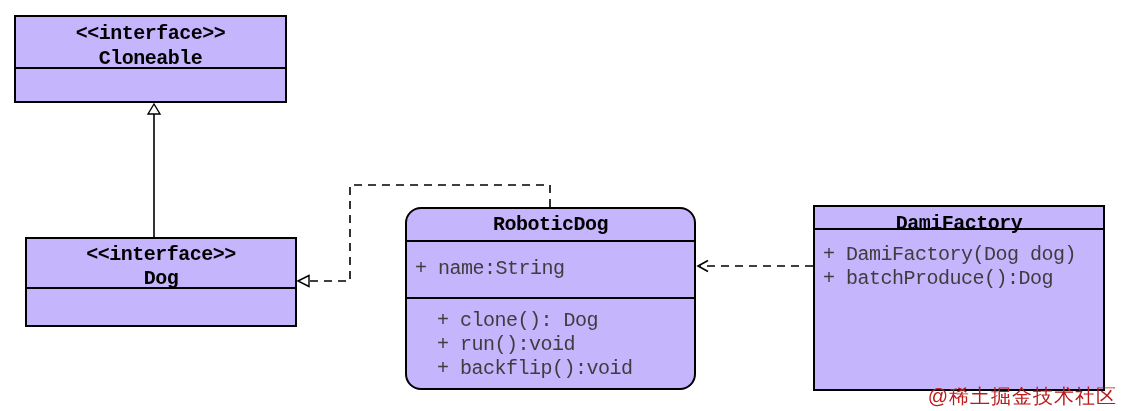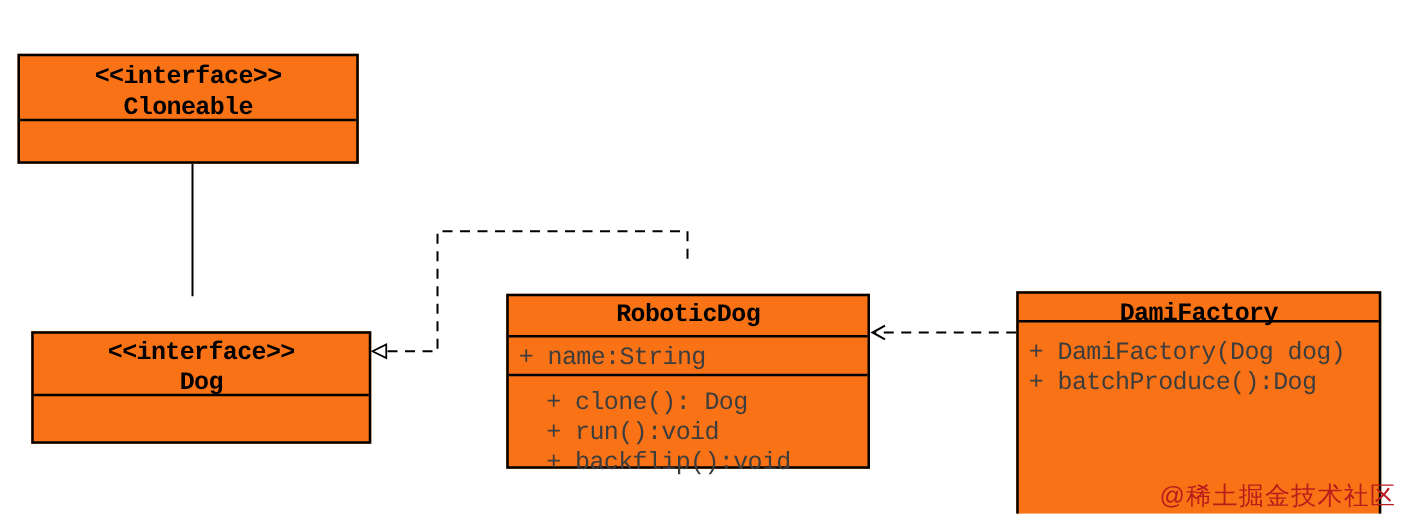--- a/index.html
+++ b/index.html
@@ -8,29 +8,28 @@
     width:1121px; height:411px;
     background:#ffffff;
     overflow:hidden;
     font-family:"Liberation Mono","DejaVu Sans Mono",monospace;
   }
   .connectors { position:absolute; left:0; top:0; width:1121px; height:411px; }
 
   .uml-class {
     position:absolute;
     border:2px solid #000;
-    background:#f97316;
+    background:#c4b5fd;
     box-sizing:border-box;
     display:flex;
     flex-direction:column;
-    margin-top:28px;
   }
   #box-cloneable   { left:14px;  top:15px;  width:273px; height:88px;  }
   #box-dog         { left:25px;  top:237px; width:272px; height:90px;  }
-  #box-roboticdog  { left:405px; top:207px; width:291px; height:140px; }
+  #box-roboticdog  { left:405px; top:207px; width:291px; height:183px;border-radius:16px; }
   #box-damifactory { left:813px; top:205px; width:292px; height:186px; }
 
   .head {
     border-bottom:2px solid #000;
     text-align:center;
     box-sizing:border-box;
   }
   .head-2line { padding-top:4px; }
   .stereotype, .cname {
     font-weight:bold; font-size:20px; line-height:25px; color:#000;
@@ -42,21 +41,21 @@
     letter-spacing:-0.5px; white-space:nowrap;
   }
   #box-roboticdog .head  { height:33px; line-height:31px; }
   #box-damifactory .head { height:23px; line-height:34px; }
   #box-cloneable .head   { height:52px; }
   #box-dog .head         { height:50px; }
 
   .compartment { box-sizing:border-box; }
   .compartment.empty { flex:1; }
   .attrs { border-bottom:2px solid #000; }
-  #box-roboticdog .attrs  { height:58px; padding-top:5px;  }
+  #box-roboticdog .attrs  { height:58px; padding-top:15px;  }
   #box-roboticdog .meths  { height:90px; padding-top:10px;padding-left:22px; }
   #box-damifactory .attrs { height:54px; padding-top:5px;  }
   #box-damifactory .meths { height:84px; padding-top:13px; }
   .member {
     font-size:20px; line-height:24px; color:#3d3d3d;
     padding-left:8px; letter-spacing:-0.5px; white-space:nowrap;
   }
 
   .watermark {
     position:absolute;

